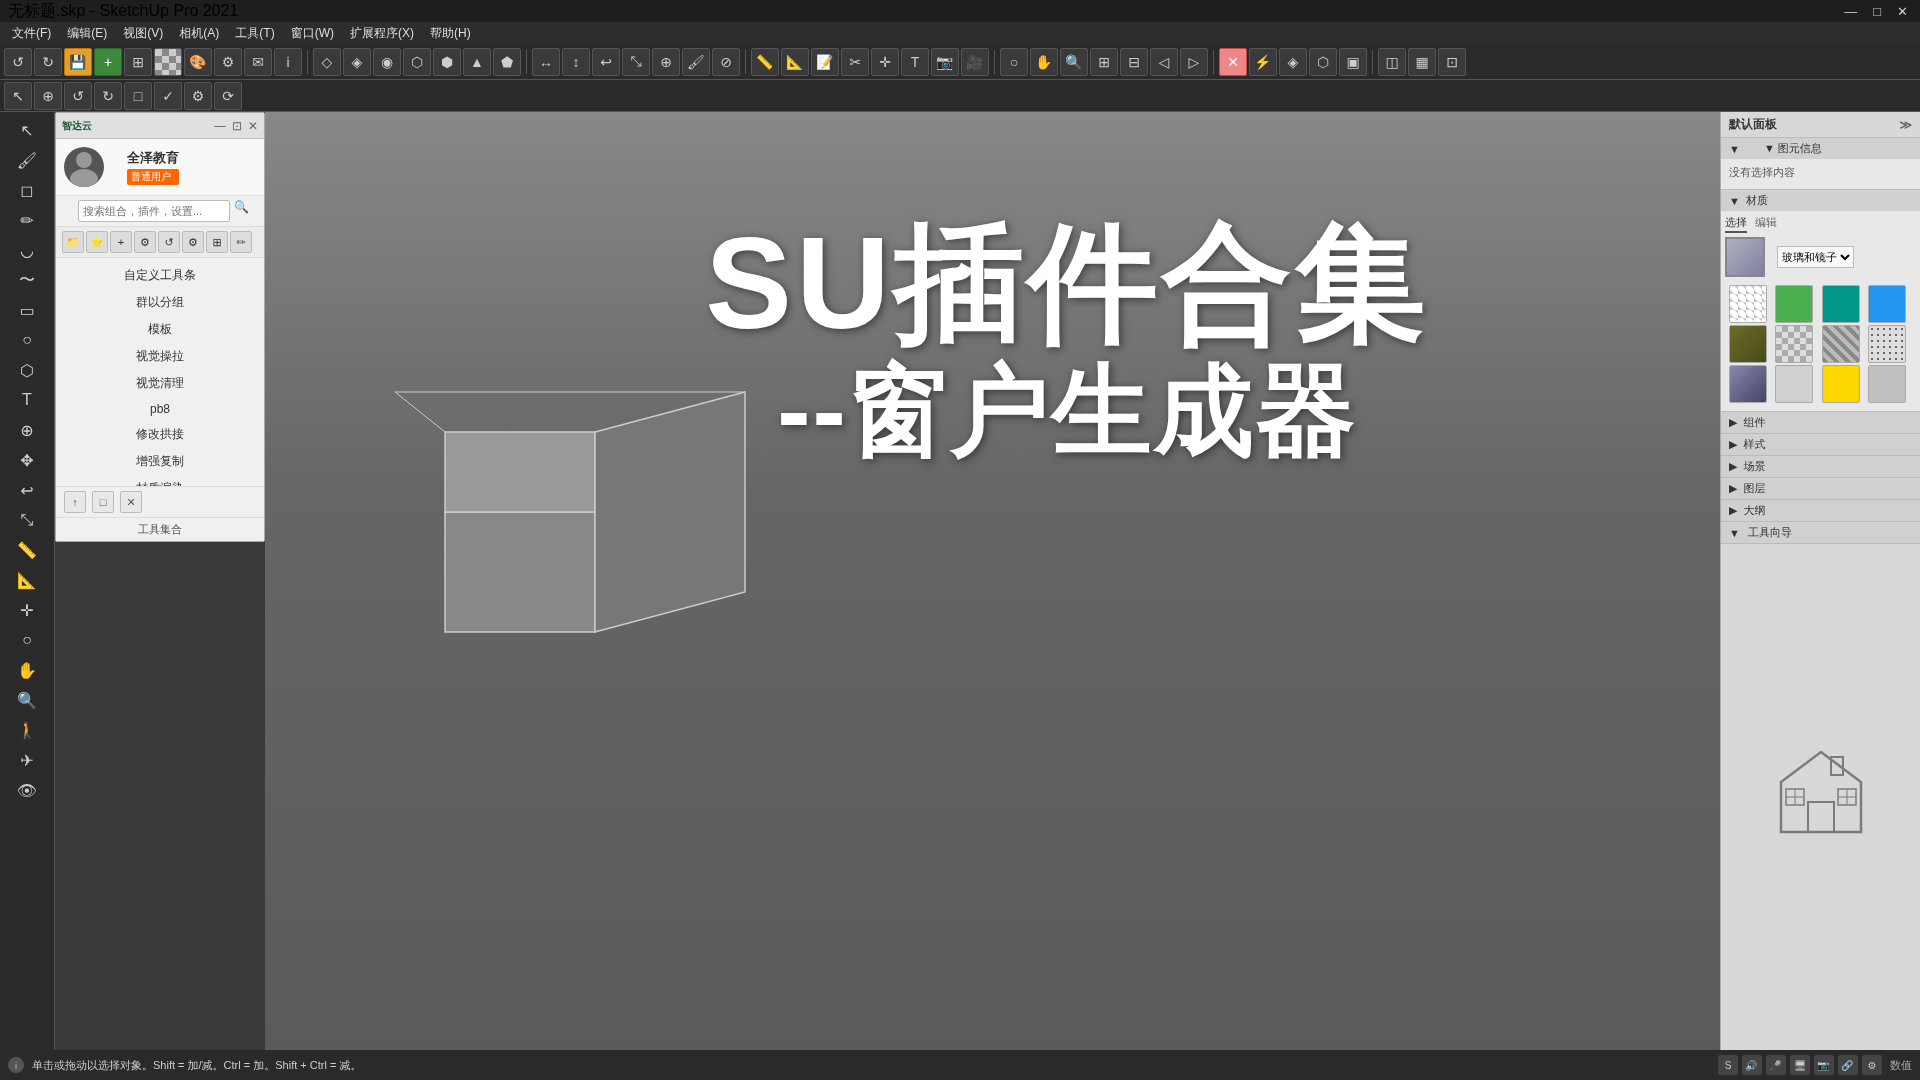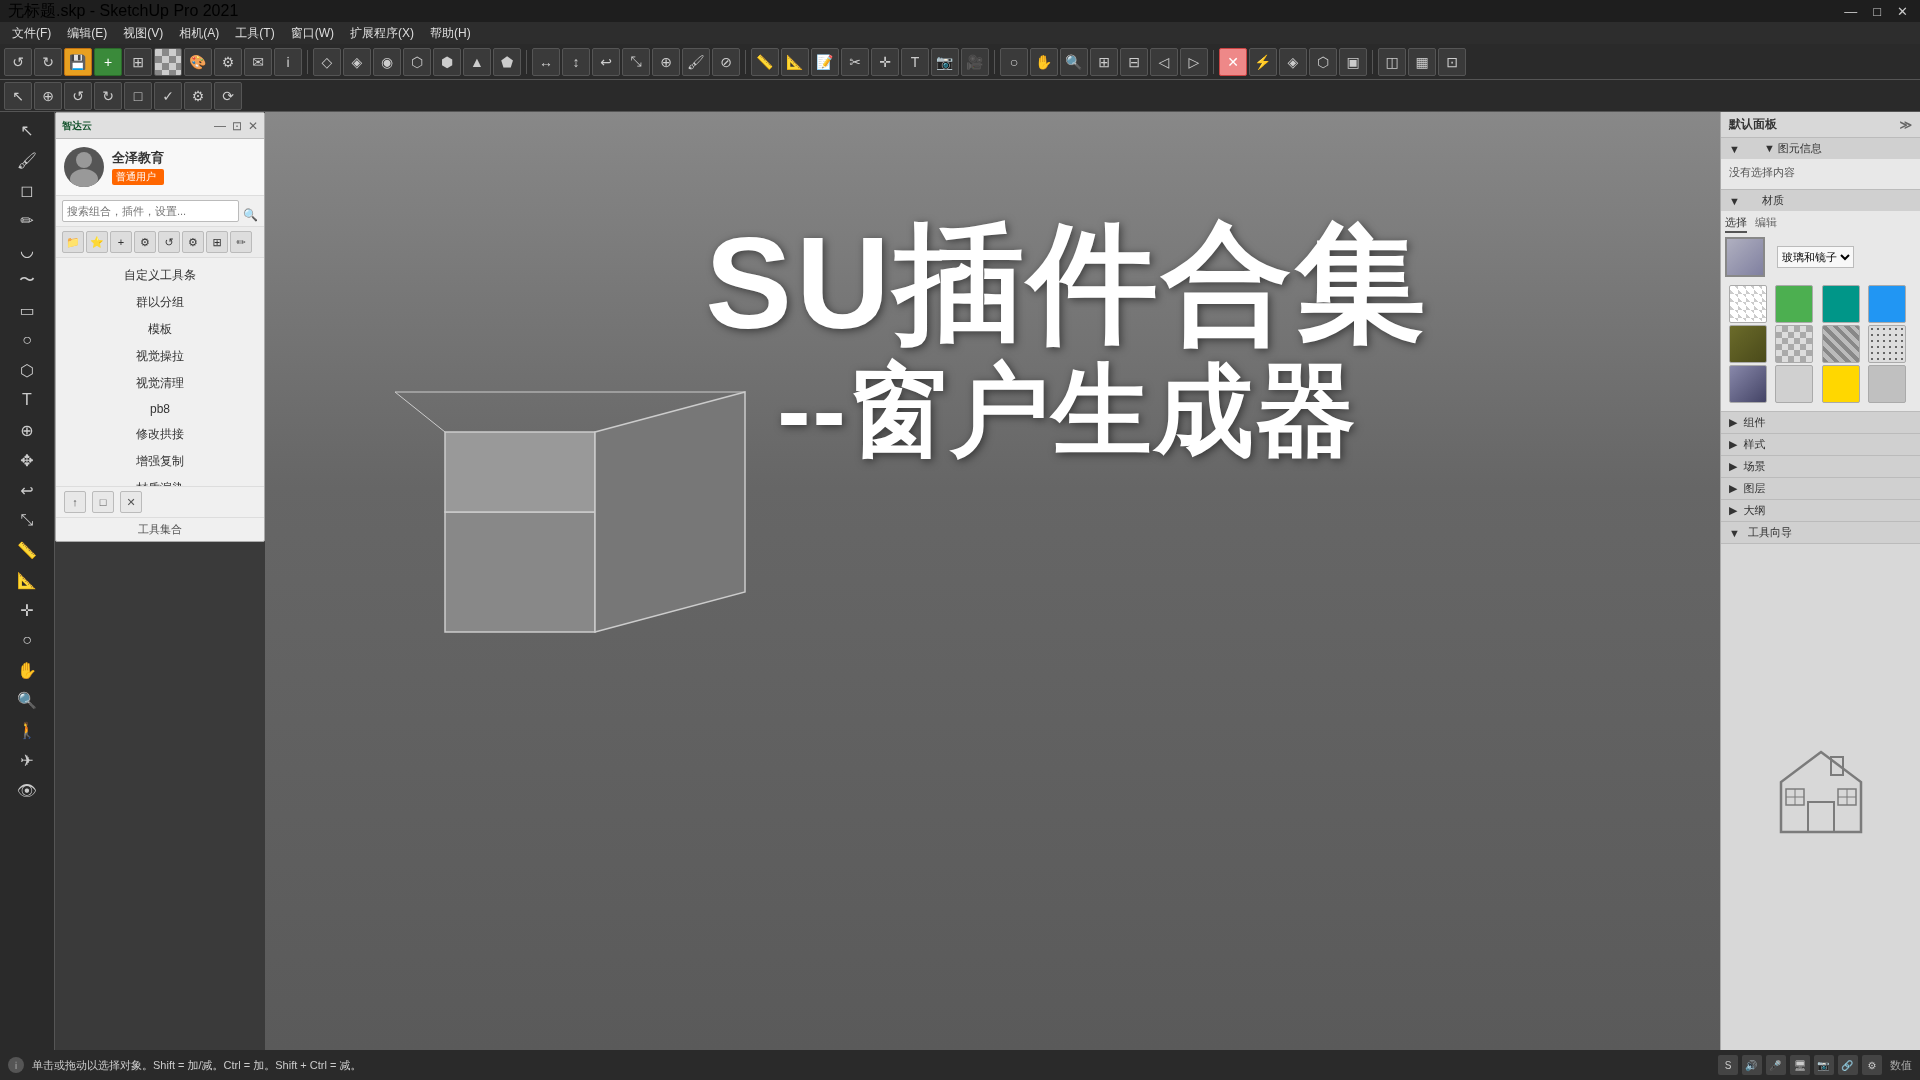--- a/index.html
+++ b/index.html
@@ -165,21 +165,21 @@
       font-size: 12px;
       color: #666;
       cursor: pointer;
     }
 
     
     #user-info {
       padding: 8px;
       display: flex;
       align-items: center;
-      gap: 8px;
+      gap: 23px;
       background: #f8f8f8;
       border-bottom: 1px solid #ddd;
     }
     #avatar {
       width: 40px;
       height: 40px;
       border-radius: 50%;
       background: #555;
       display: flex;
       align-items: center;
@@ -197,25 +197,25 @@
       background: #ff6600;
       color: white;
       font-size: 10px;
       padding: 1px 4px;
       border-radius: 2px;
       margin-top: 2px;
     }
 
     
     #search-bar {
-      padding: 4px 6px;
+      padding: 4px 22px;
       background: #f0f0f0;
       border-bottom: 1px solid #ddd;
       display: flex;
-      align-items: flex-end;
+      align-items: flex-start;
     }
     #search-input-box {
       flex: 1;
       height: 22px;
       border: 1px solid #bbb;
       border-radius: 2px;
       padding: 0 4px;
       font-size: 11px;
       background: white;
     }
@@ -702,21 +702,21 @@
       <span style="margin-left:20px;">▼ 图元信息</span>
     </div>
     <div class="right-section-content">
       <span>没有选择内容</span>
     </div>
   </div>
 
   <div class="right-section">
     <div class="right-section-header">
       <span>▼</span>
-      <span style="margin-left:18px;">材质</span>
+      <span style="margin-left:2px;">材质</span>
     </div>
     <div class="right-section-content" style="padding:4px;">
       <div style="display:flex;gap:8px;margin-bottom:4px;">
         <span style="font-size:11px;color:#333;cursor:pointer;border-bottom:2px solid #555;padding-bottom:1px;">选择</span>
         <span style="font-size:11px;color:#666;cursor:pointer;">编辑</span>
       </div>
 
       <div style="display:flex;align-items:center;gap:12px;margin-bottom:4px;">
         <div style="width:40px;height:40px;background:linear-gradient(135deg,#b0b0c0,#8080a0);border:2px solid #888;"></div>
         <select style="font-size:11px;height:22px;border:1px solid #bbb;background:#f8f8f8;">

